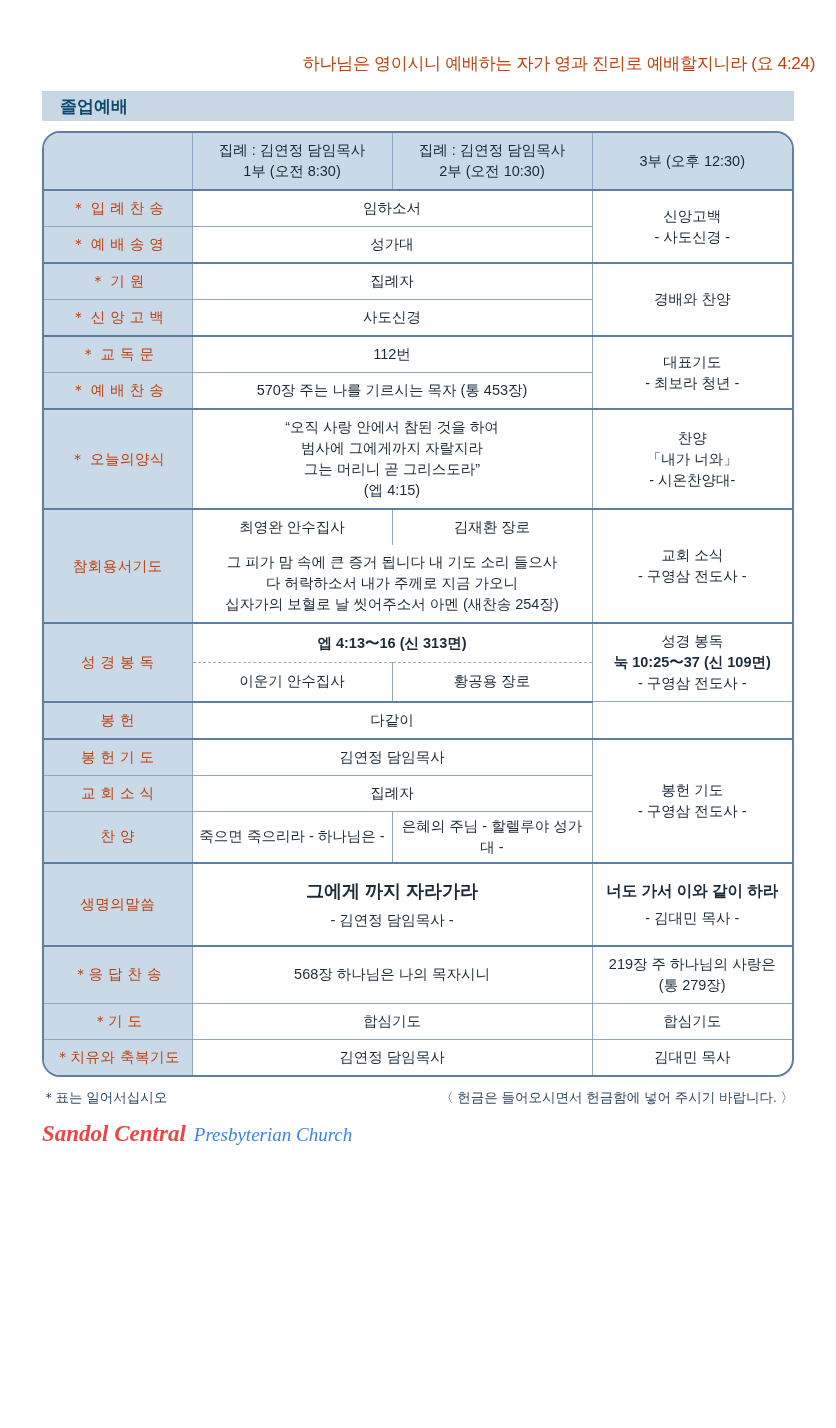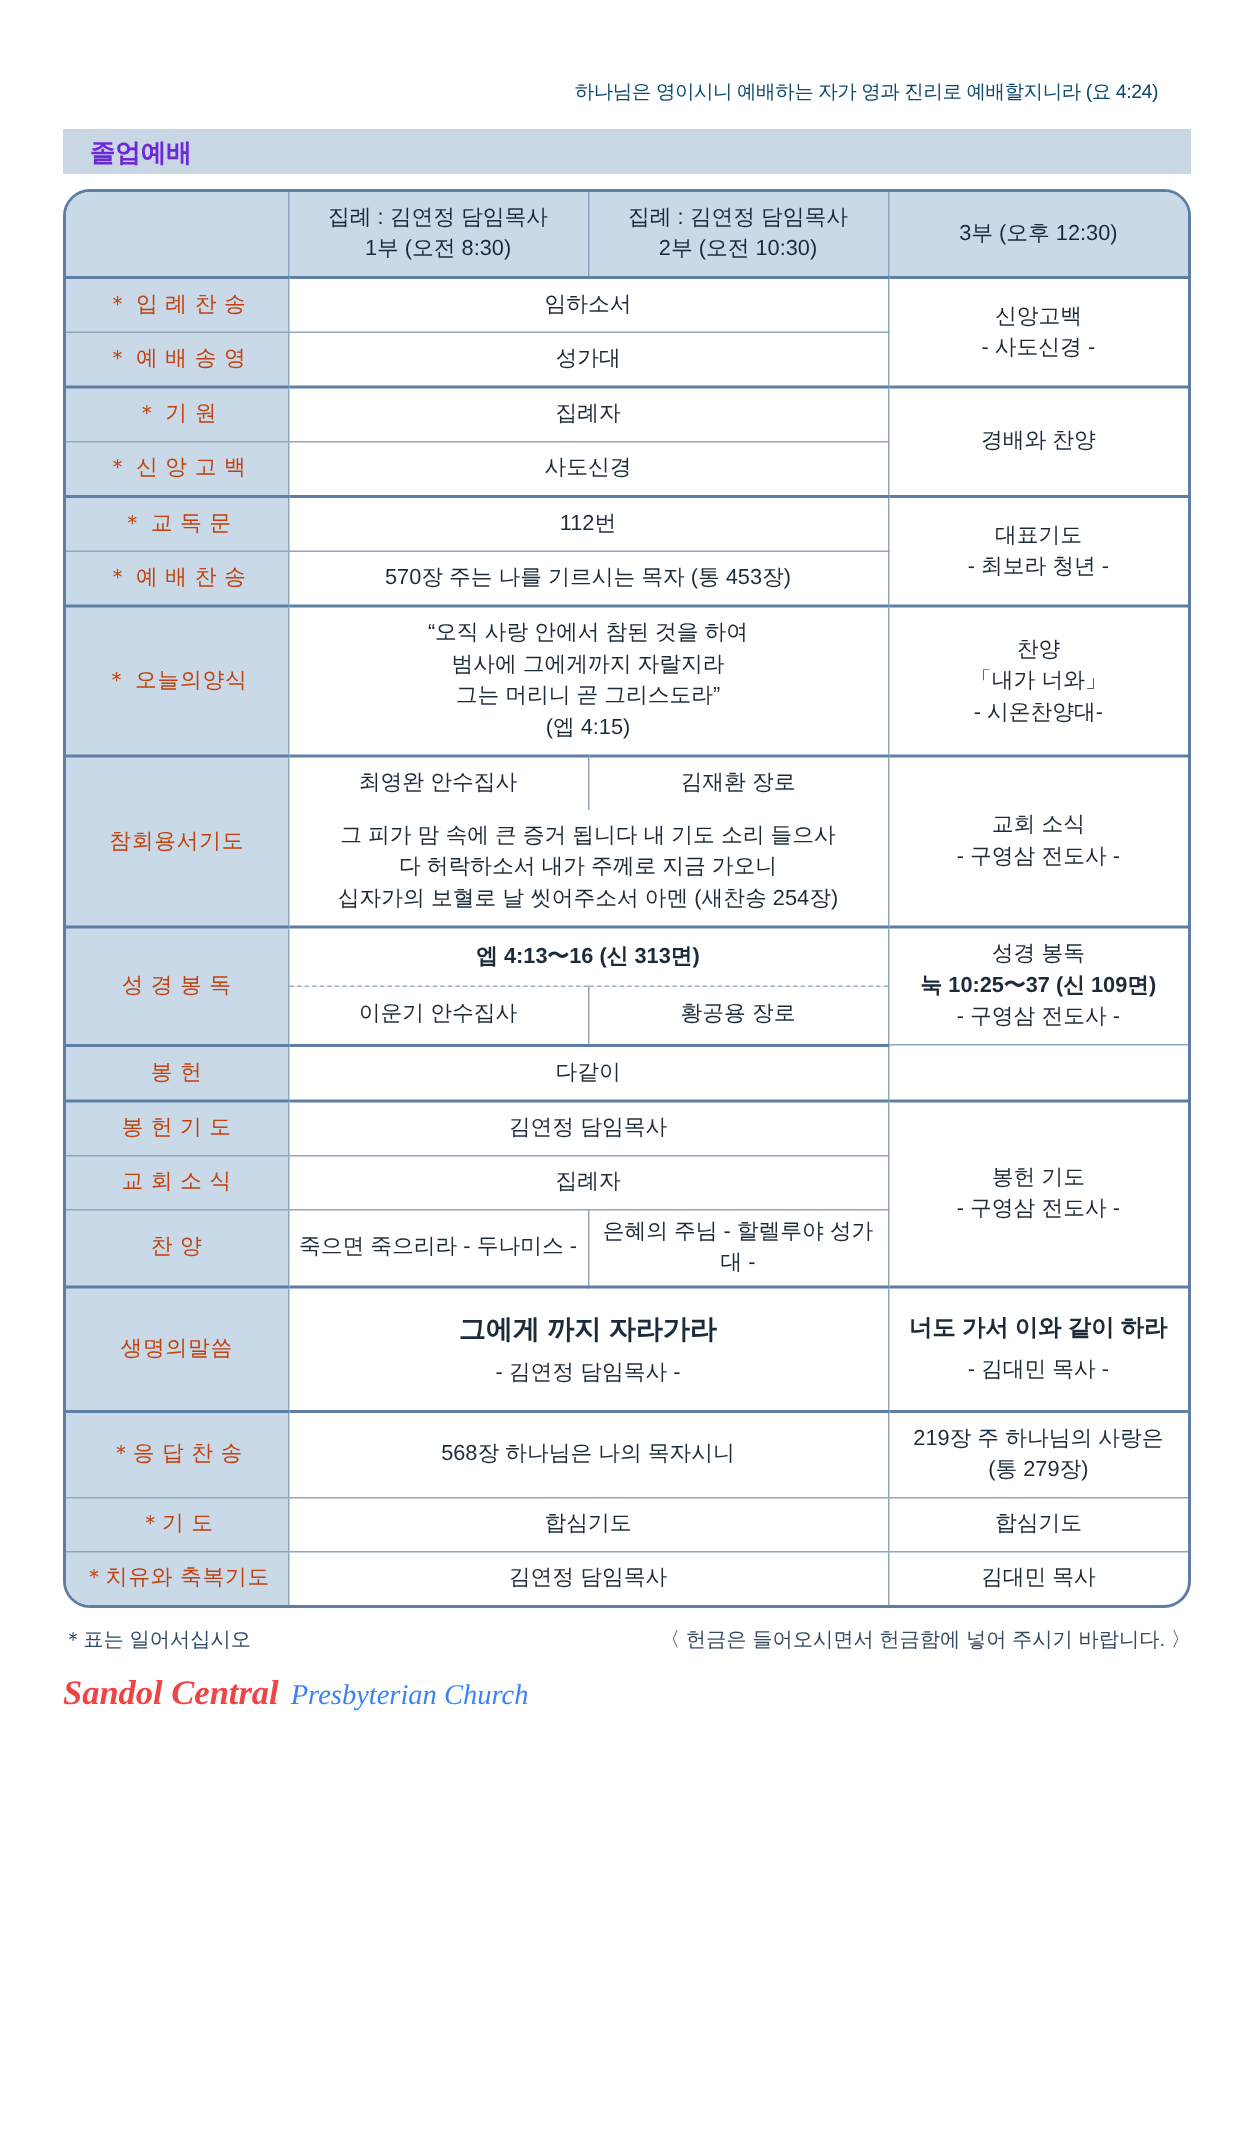--- a/index.html
+++ b/index.html
@@ -12,23 +12,23 @@
   }
   .page {
     position: relative;
     width: 836px; height: 1428px;
     padding: 0;
   }
 
   
   .verse {
     text-align: right;
-    color: #0c4a6e;
-    font-size: 13px;
-    padding: 52px 64px 0 0;
+    color: #c2410c;
+    font-size: 17px;
+    padding: 52px 21px 0 0;
     letter-spacing: -0.3px;
   }
 
   
   .titlebar {
     margin: 16px 42px 0 42px;
     height: 30px;
     background: #c9d6e4;
     display: flex;
     align-items: stretch;
@@ -37,21 +37,21 @@
     background: #4a6a8e;
     color: #ffffff;
     font-size: 17px;
     font-weight: bold;
     padding: 0 22px;
     display: flex;
     align-items: center;
     letter-spacing: 0.5px;
   }
   .titlebar .sub {
-    color: #6d28d9;
+    color: #0c4a6e;
     font-size: 17px;
     font-weight: bold;
     padding: 0 18px;
     display: flex;
     align-items: center;
   }
 
   
   .frame {
     margin: 10px 42px 0 42px;
@@ -257,21 +257,21 @@
       </tr>
 
       <tr>
         <td class="lbl">교 회 소 식</td>
         <td colspan="2">집례자</td>
       </tr>
 
       <tr>
         <td class="lbl">찬          양</td>
         <td class="dashedRight" style="padding:12px 4px;">죽으면 죽으리라
-- 두나미스 -</td>
+- 하나님은 -</td>
         <td style="padding:4px 4px;">은혜의 주님
 - 할렐루야 성가대 -</td>
       </tr>
 
       <tr>
         <td class="lbl thickTop">생명의말씀</td>
         <td class="thickTop" colspan="2" style="padding:14px 4px;">
           <div class="bold" style="font-size:18px;">그에게 까지 자라가라</div>
           <div style="margin-top:6px;">- 김연정 담임목사 -</div>
         </td>

